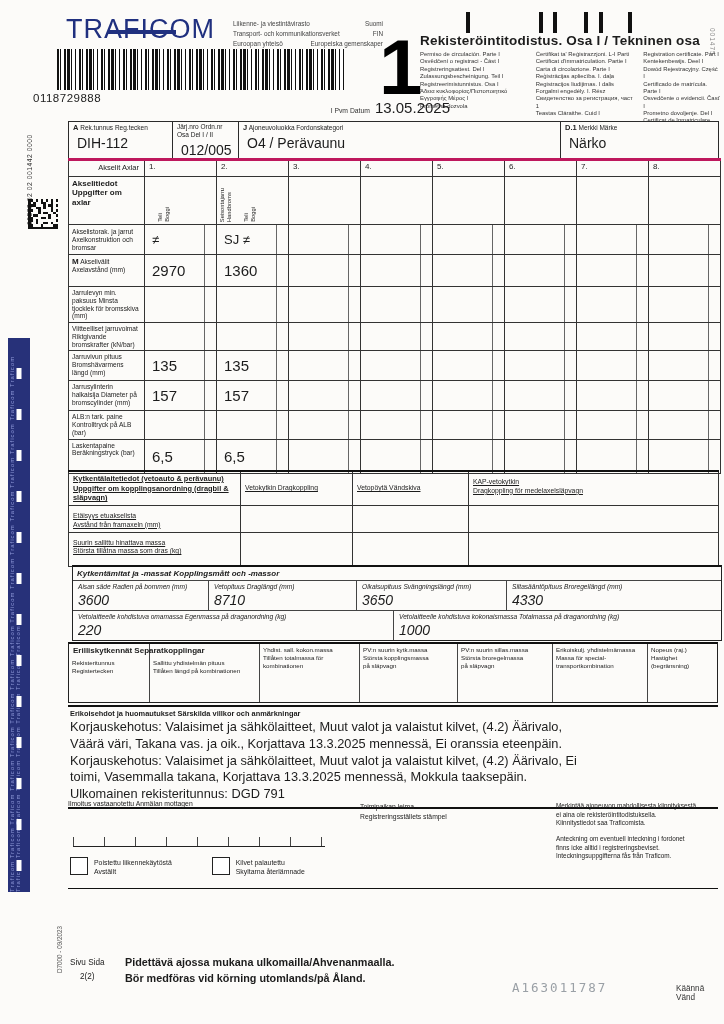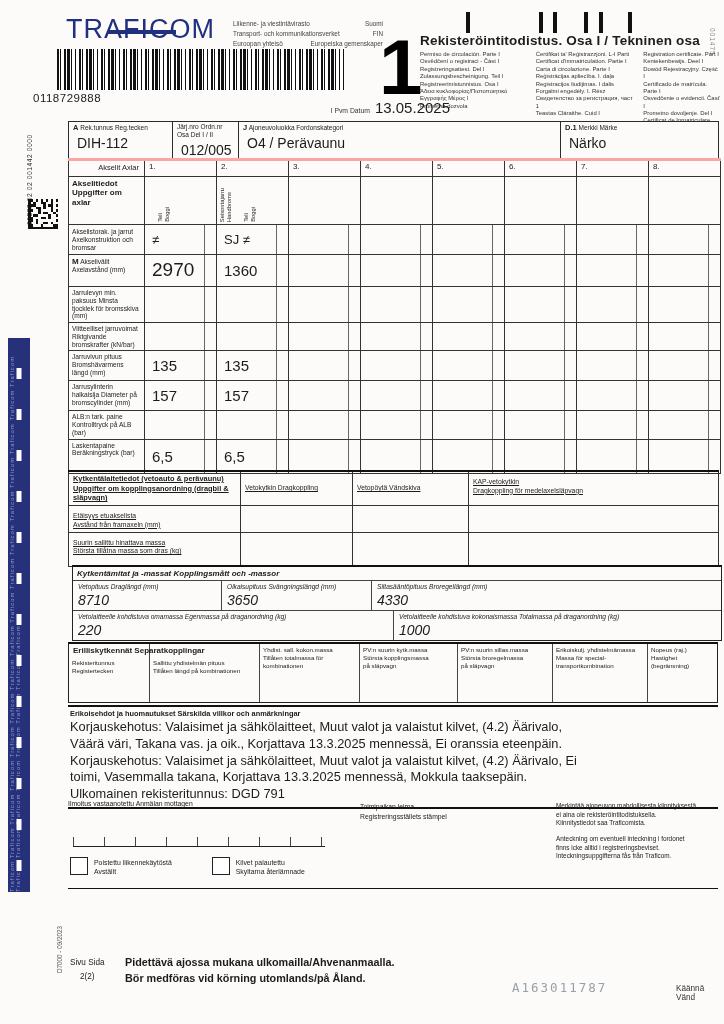--- a/index.html
+++ b/index.html
@@ -40,21 +40,21 @@
   .date-value{font-size:15px;}
   
   .idrow{position:absolute;left:68px;top:121px;width:650px;border-collapse:collapse;table-layout:fixed;}
   .idrow td{border:1.2px solid #2b2b2b;padding:1px 4px;vertical-align:top;height:34px;}
   .fldlab{font-size:6.5px;color:#222;line-height:1.2;}
   .fldlab b{font-size:7.5px;}
   .fldval{font-size:14px;margin-top:3px;padding-left:4px;}
   
   .axle{position:absolute;left:68px;top:158px;width:652px;border-collapse:collapse;table-layout:fixed;}
   .axle td{border:1px solid #333;padding:0;vertical-align:top;position:relative;}
-  .axle{border-top:3px solid #fca5a5;}
+  .axle{border-top:3px solid #be185d;}
   .axle .hnum{font-size:8px;padding:1px 0 0 4px;height:14px;}
   .axle .corner{font-size:7.5px;text-align:right;padding:2px 5px 0 0;}
   .axle .rowlab{font-size:6.6px;line-height:1.18;padding:2px 3px;}
   .axle .rowlab b{font-size:8px;margin-top:7px;}
   .axle .ac{vertical-align:middle;}
   .axle .ac .v{font-size:13px;padding-left:7px;}
   .axle .ac::after{content:"";position:absolute;right:11px;top:0;bottom:0;border-right:1px solid #666;}
   .axle .tall{height:48px;}
   .strips{display:flex;height:100%;}
   .strips i{flex:1;border-right:1px solid #444;}
@@ -374,21 +374,21 @@
       <td class="ac">
             <div class="v"></div>
           </td>
       <td class="ac">
             <div class="v"></div>
           </td>
     </tr>
     <tr style="height:32px">
       <td class="rowlab"><b>M</b> <span>Akselivälit Axelavstånd (mm)</span></td>
       <td class="ac">
-            <div class="v" style="font-size:19px">2970</div>
+            <div class="v" style="font-size:15px">2970</div>
           </td>
       <td class="ac">
             <div class="v" style="font-size:15px">1360</div>
           </td>
       <td class="ac">
             <div class="v"></div>
           </td>
       <td class="ac">
             <div class="v"></div>
           </td>
@@ -601,20 +601,24 @@
       <td></td>
       <td></td>
       <td></td>
     </tr>
   </tbody>
     </table>
 
   <div class="measures">
     <div class="m-title">Kytkentämitat ja -massat Kopplingsmått och -massor</div>
     <div class="m-row">
+      <div class="m-cell" style="width:135px">
+        <div class="m-lab">Aisan säde Radien på bommen (mm)</div>
+        <div class="m-val">3600</div>
+      </div>
       <div class="m-cell" style="width:148px">
         <div class="m-lab">Vetopituus Draglängd (mm)</div>
         <div class="m-val">8710</div>
       </div>
       <div class="m-cell" style="width:150px">
         <div class="m-lab">Oikaisupituus Svängningslängd (mm)</div>
         <div class="m-val">3650</div>
       </div>
       <div class="m-cell" style="width:215px">
         <div class="m-lab">Siltasääntöpituus Broregellängd (mm)</div>

